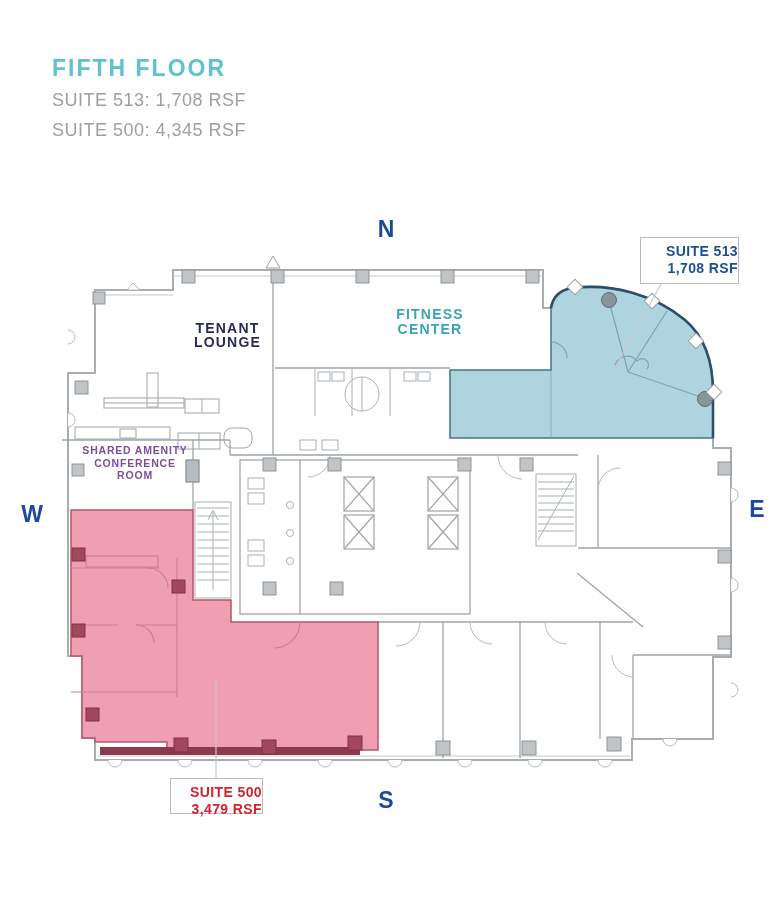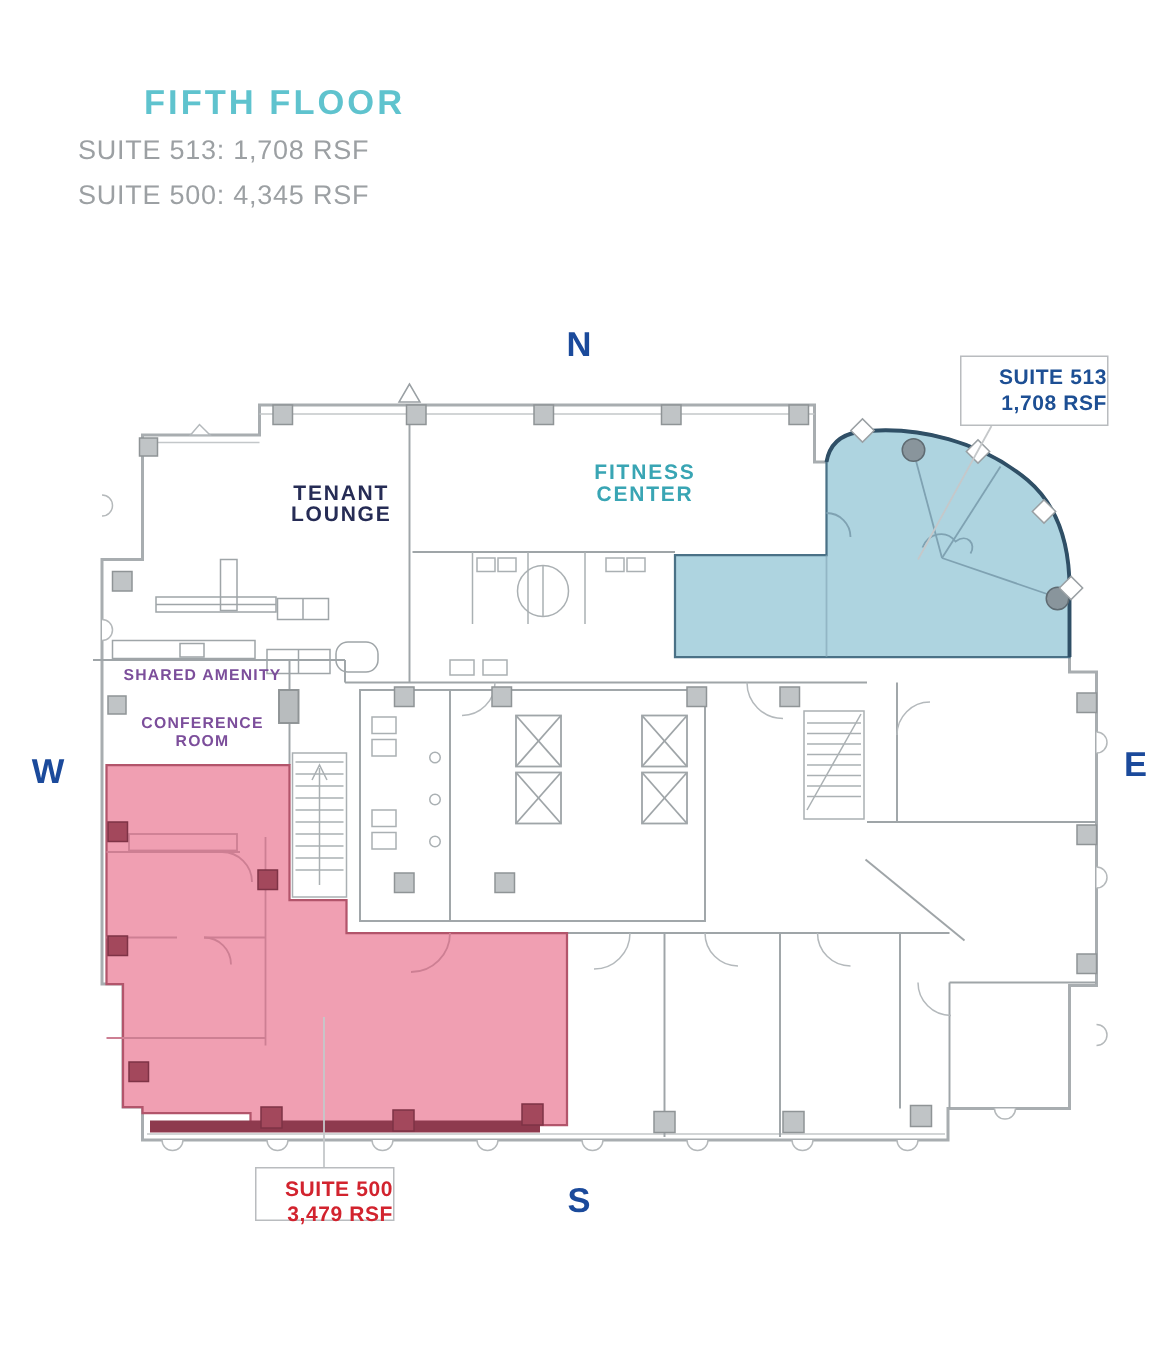--- a/index.html
+++ b/index.html
@@ -1,34 +1,34 @@
 <!DOCTYPE html>
 <html><head>
 <meta charset="utf-8">
 <style>
   html,body{margin:0;padding:0;background:#fff;}
   .page{position:relative;width:782px;height:909px;background:#fff;overflow:hidden;
         font-family:"Liberation Sans",sans-serif;}
   
   .hdr{position:absolute;left:52px;top:38px;}
   .hdr-title{font-size:23px;font-weight:700;letter-spacing:9px;color:#d2232e;}
-  .hdr-floor{font-size:23px;font-weight:700;letter-spacing:2px;color:#5fc3ce;margin-top:17px;margin-left:44px;}
+  .hdr-floor{font-size:23px;font-weight:700;letter-spacing:2px;color:#5fc3ce;margin-top:17px;}
   .hdr-suite{font-size:18px;font-weight:400;letter-spacing:.5px;color:#9ca0a3;margin-top:6px;line-height:24px;}
   .hdr-suite:first-of-type{margin-top:9px;}
   
   .plan{position:absolute;left:0;top:0;width:782px;height:909px;}
   .plan svg{position:absolute;left:0;top:0;}
   .lbl{position:absolute;text-align:center;font-weight:700;}
   .lbl-tenant{left:155px;top:321px;width:145px;font-size:14px;line-height:14px;
               letter-spacing:1.2px;color:#262c55;}
   .lbl-fitness{left:362px;top:307px;width:136px;font-size:14px;line-height:15px;
                letter-spacing:1.2px;color:#39a5b4;}
   .lbl-shared{left:64px;top:444px;width:142px;font-size:10.5px;line-height:12px;
               letter-spacing:.8px;color:#7c4e9b;}
-  .lbl-shared .l1{margin-bottom:20px;}
+  .lbl-shared .l1{margin-bottom:1px;}
   .compass{position:absolute;width:36px;text-align:center;font-size:23px;font-weight:700;
            color:#1b4a9b;}
   .compass-n{left:368px;top:216px;}
   .compass-w{left:14px;top:501px;}
   .compass-e{left:739px;top:496px;}
   .compass-s{left:368px;top:787px;}
   .callout{position:absolute;background:#fff;border:1px solid #b9bcbf;box-sizing:border-box;
            text-align:right;font-weight:700;font-size:14px;line-height:17px;
            letter-spacing:.4px;padding-top:5px;}
   .callout-513{left:640px;top:237px;width:99px;height:47px;color:#1d4f94;}

